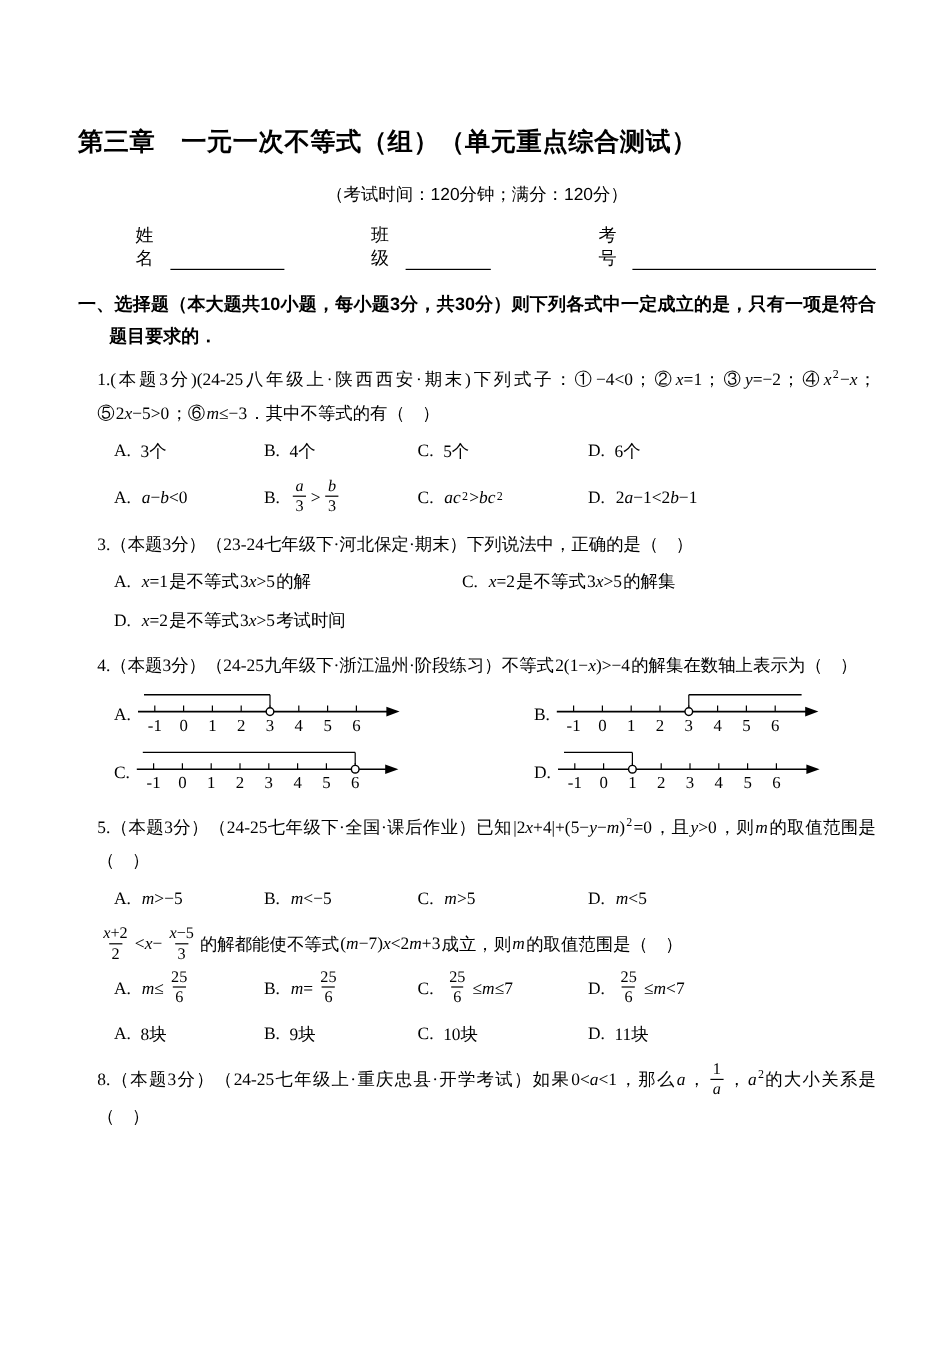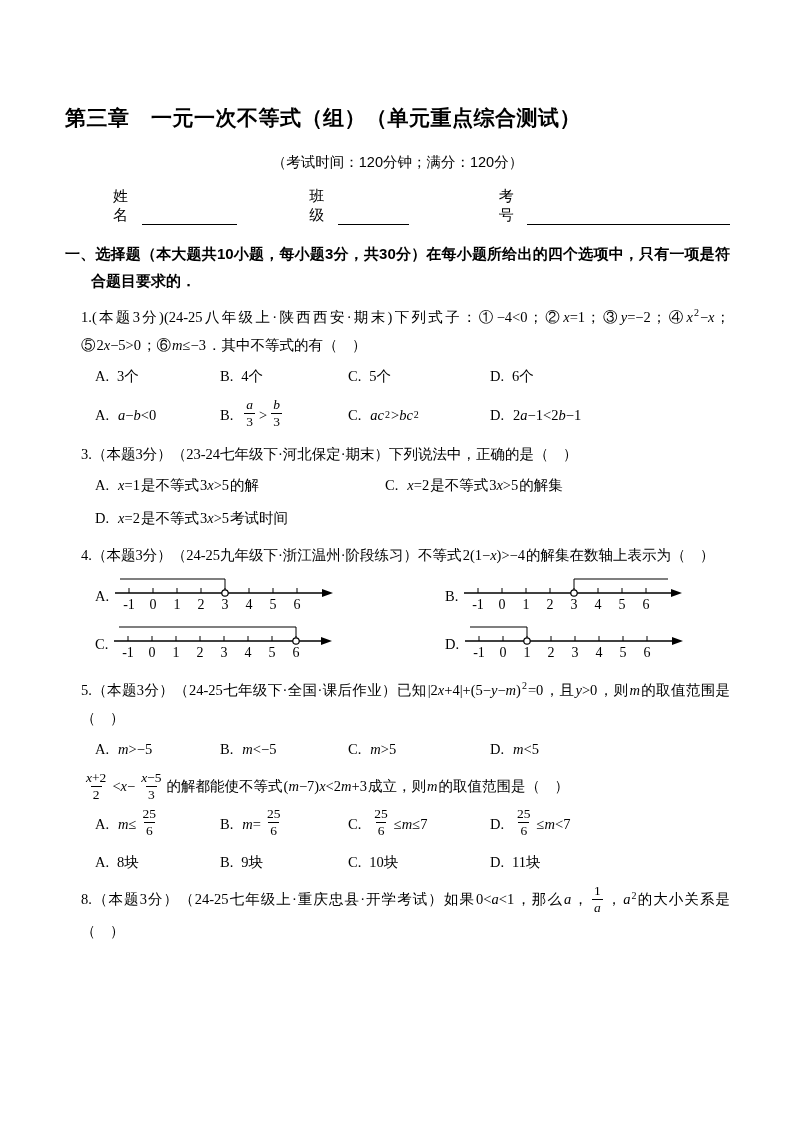--- a/index.html
+++ b/index.html
@@ -58,21 +58,21 @@
   <h1 class="title">第三章　一元一次不等式（组）（单元重点综合测试）</h1>
   <div class="exam-info">（考试时间：120分钟；满分：120分）</div>
   <div class="fields">
     <span>姓名</span>
       <span class="blank w-name"></span>
       <span>班级</span>
       <span class="blank w-class"></span>
       <span>考号</span>
       <span class="blank w-exam"></span>
   </div>
-  <div class="section-header">一、选择题（本大题共10小题，每小题3分，共30分）在每小题所给出的四个选项中，只有一项是符合题目要求的．</div>
+  <div class="section-header">一、选择题（本大题共10小题，每小题3分，共30分）则下列各式中一定成立的是，只有一项是符合题目要求的．</div>
   <div id="questions">
       <div class="question">
         <div class="stem"><span class="txt">1.(本题3分)(24-25八年级上·陕西西安·期末)下列式子：①</span><span class="math">−4&lt;0</span><span class="txt">；②</span><span class="math"><i>x</i>=1</span><span class="txt">；③</span><span class="math"><i>y</i>=−2</span><span class="txt">；④</span><span class="math"><i>x</i></span><span class="msup">2</span><span class="math">−<i>x</i></span><span class="txt">；⑤</span><span class="math">2<i>x</i>−5&gt;0</span><span class="txt">；⑥</span><span class="math"><i>m</i>≤−3</span><span class="txt">．其中不等式的有（　）</span></div>
         <div class="opt-row">
           <div class="opt">
             <span class="opt-label">A.</span>
             <span class="txt">3个</span>
           </div>
           <div class="opt">
             <span class="opt-label">B.</span>

